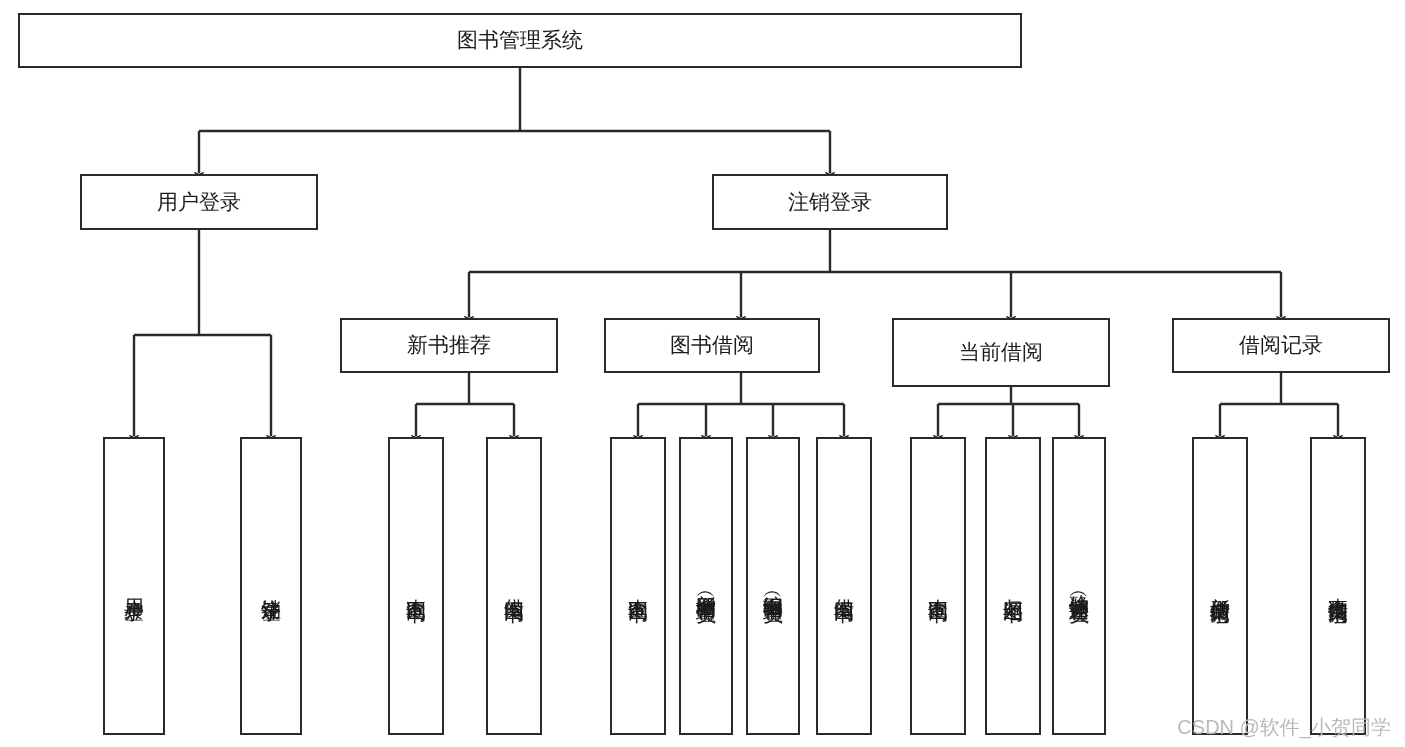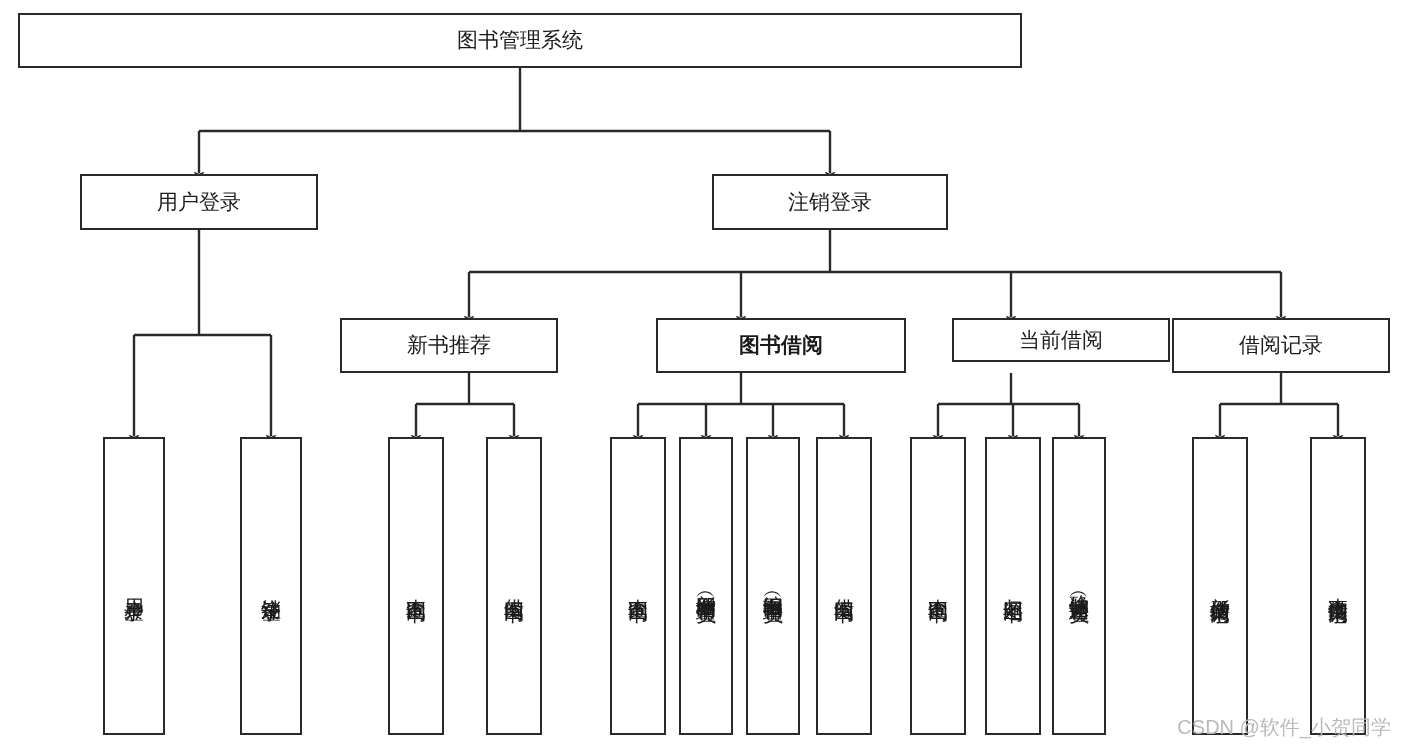--- a/index.html
+++ b/index.html
@@ -129,24 +129,24 @@
       </div>
       <div class="node node-h" style="left: 80px; top: 174px; width: 238px; height: 56px;">
         <span class="node-label">用户登录</span>
       </div>
       <div class="node node-h" style="left: 712px; top: 174px; width: 236px; height: 56px;">
         <span class="node-label">注销登录</span>
       </div>
       <div class="node node-h" style="left: 340px; top: 318px; width: 218px; height: 55px;">
         <span class="node-label">新书推荐</span>
       </div>
-      <div class="node node-h" style="left: 656px; top: 318px; width: 250px; height: 55px; font-weight: bold;">
+      <div class="node node-h" style="left: 604px; top: 318px; width: 216px; height: 55px;">
         <span class="node-label">图书借阅</span>
       </div>
-      <div class="node node-h" style="left: 952px; top: 318px; width: 218px; height: 44px;">
+      <div class="node node-h" style="left: 892px; top: 318px; width: 218px; height: 69px;">
         <span class="node-label">当前借阅</span>
       </div>
       <div class="node node-h" style="left: 1172px; top: 318px; width: 218px; height: 55px;">
         <span class="node-label">借阅记录</span>
       </div>
       <div class="node node-v" style="left: 103px; top: 437px; width: 62px; height: 298px;">
         <span class="node-label">用户登录</span>
       </div>
       <div class="node node-v" style="left: 240px; top: 437px; width: 62px; height: 298px;">
         <span class="node-label">注销登录</span>

